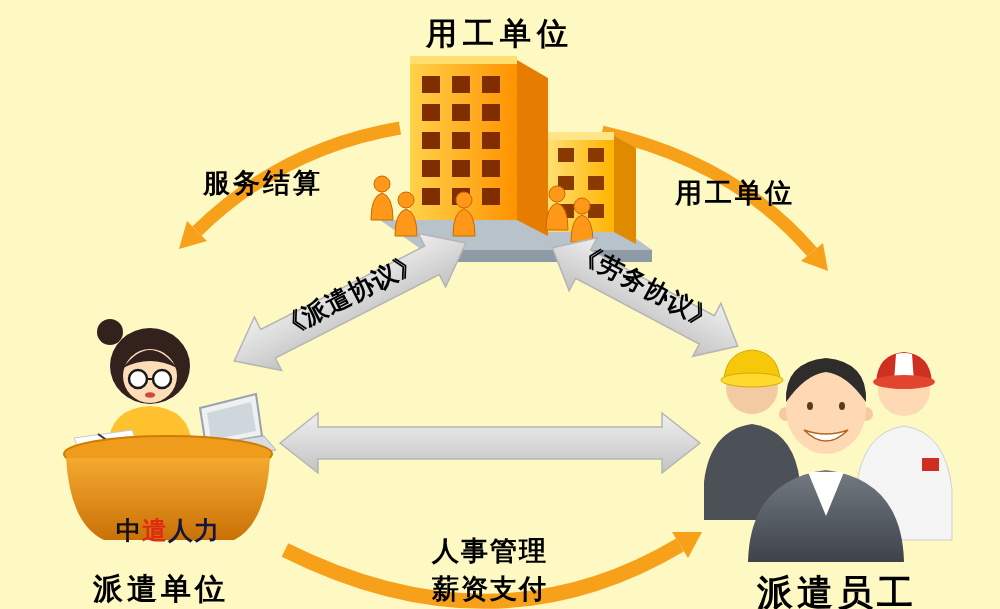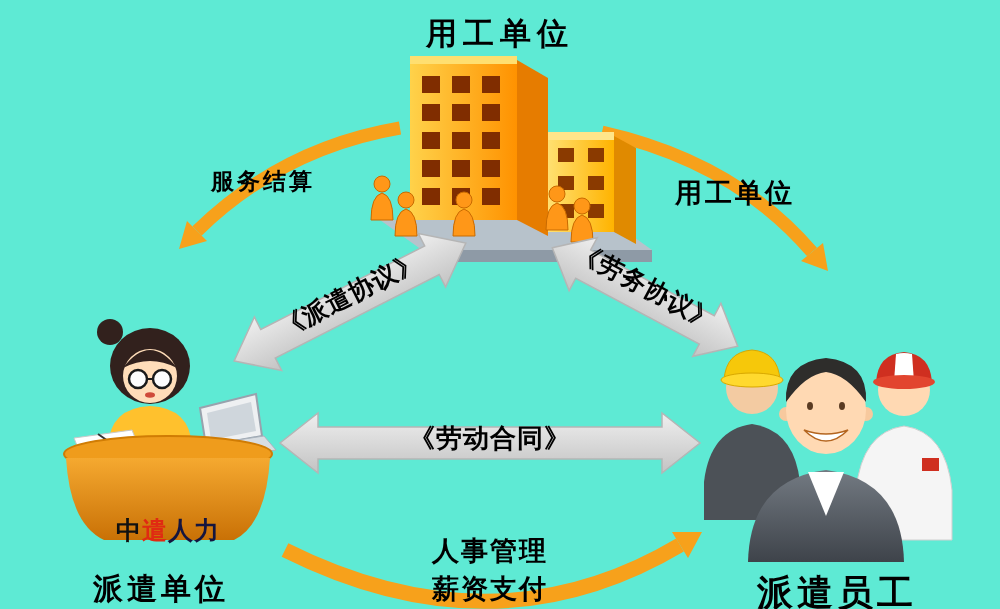--- a/index.html
+++ b/index.html
@@ -1,26 +1,26 @@
 <!DOCTYPE html>
 <html><head>
 <meta charset="utf-8">
 <style>
   html,body{margin:0;padding:0;}
   .canvas{
-    position:relative;width:1000px;height:609px;background:#5eead4;overflow:hidden;
+    position:relative;width:1000px;height:609px;background:#fef9c3;overflow:hidden;
     font-family:"Liberation Sans",sans-serif;
   }
   .layer{position:absolute;left:0;top:0;}
   .label{
     position:absolute;color:#000;font-weight:bold;text-align:center;
     white-space:nowrap;line-height:1.15;
   }
   .lbl-employer{left:390px;top:16px;width:220px;font-size:31px;letter-spacing:6px;}
-  .lbl-service{left:178px;top:168px;width:170px;font-size:23px;letter-spacing:3px;}
+  .lbl-service{left:178px;top:168px;width:170px;font-size:27px;letter-spacing:3px;}
   .lbl-work{left:650px;top:178px;width:170px;font-size:27px;letter-spacing:3px;}
   .lbl-dispatch-agreement{left:232px;top:280px;width:236px;font-size:25px;transform:rotate(-27deg);letter-spacing:1px;}
   .lbl-labor-service-agreement{left:528px;top:272px;width:236px;font-size:25px;transform:rotate(28deg);letter-spacing:1px;}
   .main-title{
     left:270px;top:308px;width:460px;font-size:84px;letter-spacing:6px;line-height:1;
     font-family:"DejaVu Serif","Liberation Serif",serif;font-weight:bold;
   }
   .lbl-labor-contract{left:372px;top:424px;width:236px;font-size:26px;letter-spacing:1px;}
   .lbl-personnel{left:402px;top:536px;width:176px;font-size:27px;letter-spacing:2px;}
   .lbl-salary{left:402px;top:574px;width:176px;font-size:27px;letter-spacing:2px;}
@@ -191,21 +191,20 @@
       <path d="M 285 550 Q 495 655 680 545" fill="none" stroke="#f7a11b" stroke-width="15"></path>
       <polygon points="702,532 688,558 672,532" fill="#f7a11b"></polygon>
     </g>
   </svg>
 
   <div class="label lbl-employer">用工单位</div>
   <div class="label lbl-service">服务结算</div>
   <div class="label lbl-work">用工单位</div>
   <div class="label lbl-dispatch-agreement">《派遣协议》</div>
   <div class="label lbl-labor-service-agreement">《劳务协议》</div>
-  <div class="label lbl-labor-contract">《劳动合同》</div>
   <div class="label lbl-personnel">人事管理</div>
   <div class="label brand">
     <span class="b1">中</span><span class="b2">遣</span><span class="b3">人力</span>
   </div>
   <div class="label lbl-salary">薪资支付</div>
   <div class="label lbl-agency">派遣单位</div>
   <div class="label lbl-workers">派遣员工</div>
 
 </div>
 

